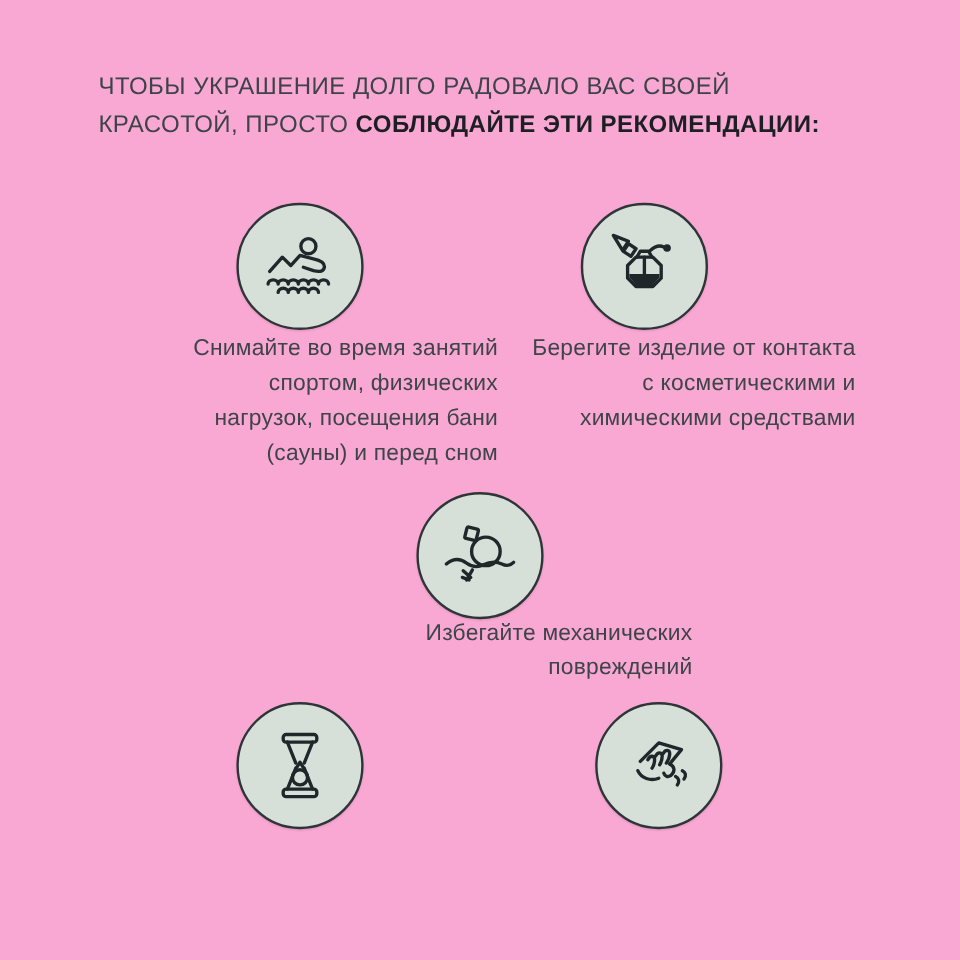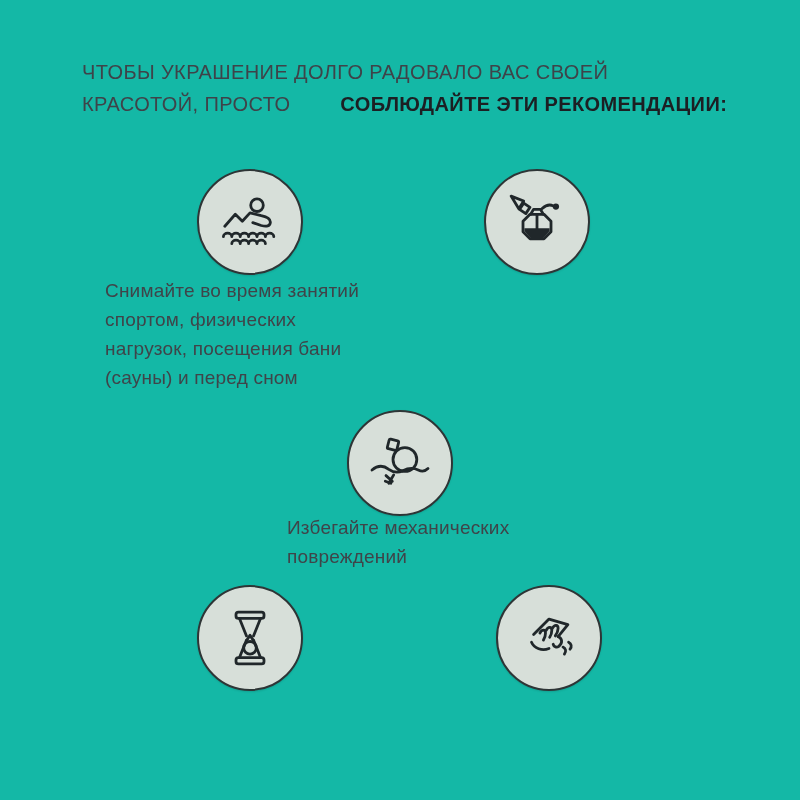--- a/index.html
+++ b/index.html
@@ -1,43 +1,43 @@
 <!DOCTYPE html>
 <html><head>
 <meta charset="utf-8">
 <style>
   html,body{margin:0;padding:0;}
   body{
     width:800px;height:800px;position:relative;background:#ffffff;
     font-family:"Liberation Sans", sans-serif;overflow:hidden;
   }
-  .page{position:absolute;inset:0;background:#14b8a6;padding-left:12px;}
+  .page{position:absolute;inset:0;background:#f9a8d4;padding-left:12px;}
 
   
   .header{
     position:absolute;left:82px;top:56px;width:716px;
     font-size:20px;line-height:32px;letter-spacing:.4px;
     color:#3e4349;white-space:pre-line;
   }
-  .header .bold{font-weight:700;color:#1c1f23;letter-spacing:.4px;margin-left:44px;}
+  .header .bold{font-weight:700;color:#1c1f23;letter-spacing:.4px;}
 
   
   .circle{
     position:absolute;width:102px;height:102px;border-radius:50%;
     background:#d7dfd9;border:2px solid #2e3536;
     display:flex;align-items:center;justify-content:center;
     box-shadow:0 1px 2px rgba(0,0,0,.12);
   }
   .circle svg{display:block;}
 
   
   .card-text{
     position:absolute;
     font-size:19px;line-height:29px;color:#3f4449;
-    white-space:pre-line;letter-spacing:.2px;
+    white-space:pre-line;letter-spacing:.2px;text-align:right;
   }
 
   
   .c1{left:197px;top:169px;}
   .c2{left:484px;top:169px;}
   .c3{left:347px;top:410px;}
   .c4{left:197px;top:585px;}
   .c5{left:496px;top:585px;}
 
   .t1{left:105px;top:276px;width:310px;}
@@ -75,20 +75,23 @@
       <path class="stroke" d="M13,13 L31,20 L24,31 Z"></path>
       <path class="stroke" d="M31,23 l9,6 -6,9 -9,-6 z"></path>
       <path class="stroke" d="M41,39 l4,-7 h10 l4,7"></path>
       <path class="stroke" d="M57,31 Q66,23 73,27"></path>
       <circle class="fillDark" cx="77" cy="28" r="4.5"></circle>
       <path class="stroke" d="M40,39 h20 l10,10 v15 l-10,10 h-20 l-10,-10 v-15 z"></path>
       <path class="stroke" d="M50,39 V62"></path>
       <path class="fillDark" d="M32,59 H68 V63 L59,73 H41 L32,63 Z"></path>
     </svg>
   </div>
+  <div class="card-text t2">Берегите изделие от контакта
+с косметическими и
+химическими средствами</div>
 
   <div class="circle c3">
     <svg width="70" height="70" viewBox="0 0 100 100">
       <rect class="stroke" x="33" y="17" width="14" height="14" rx="2" transform="rotate(14 40 24)"></rect>
       <circle class="stroke" cx="57" cy="45" r="17"></circle>
       <path class="stroke" d="M10,60 Q22,50 34,59 Q44,66 54,61 Q66,55 76,60 Q84,64 90,58"></path>
       <path class="stroke" d="M30,68 l9,8 M41,67 l-7,12 M29,76 l8,3"></path>
     </svg>
   </div>
   <div class="card-text t3">Избегайте механических

